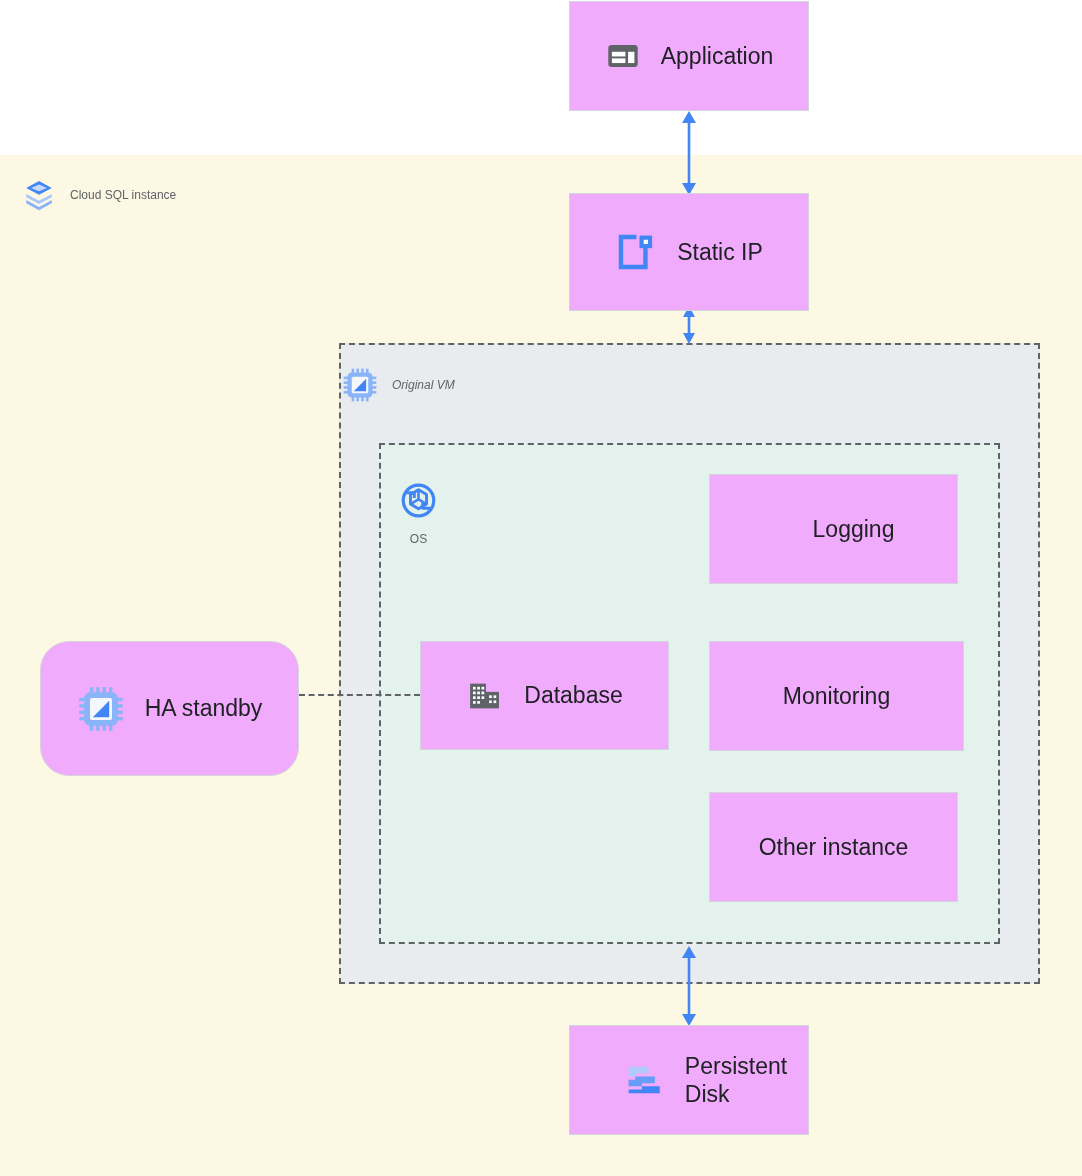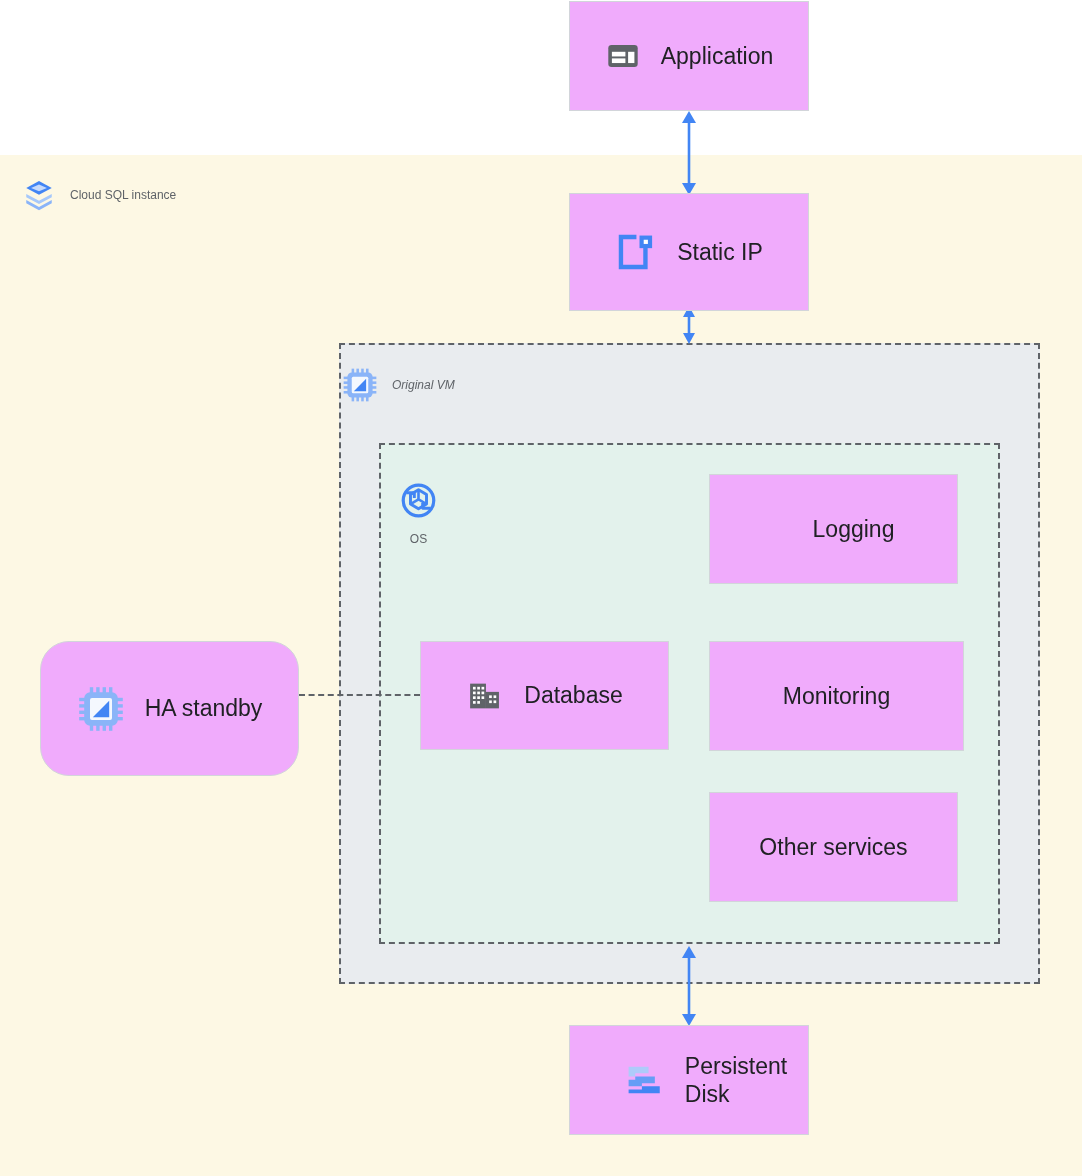--- a/index.html
+++ b/index.html
@@ -285,21 +285,21 @@
 
   <div class="node node-logging center-only">
     <span class="n-label">Logging</span>
   </div>
 
   <div class="node node-monitoring center-only">
     <span class="n-label">Monitoring</span>
   </div>
 
   <div class="node node-other center-only">
-    <span class="n-label">Other services</span>
+    <span class="n-label">Other instance</span>
   </div>
 
   <div class="node node-pdisk">
     <span class="icon">
       <svg width="42" height="42" viewBox="0 0 24 24">
         <polygon points="3.2,4.4 14.6,4.4 14.6,8.2 7.0,8.2 7.0,10.0 3.2,10.0" fill="#AECBFA"></polygon>
         <polygon points="7.0,10.0 18.2,10.0 18.2,13.8 10.8,13.8 10.8,15.6 3.2,15.6 3.2,11.8 7.0,11.8" fill="#669DF6"></polygon>
         <polygon points="10.8,15.6 21.0,15.6 21.0,19.6 3.2,19.6 3.2,17.4 10.8,17.4" fill="#4285F4"></polygon>
       </svg>
     </span>

